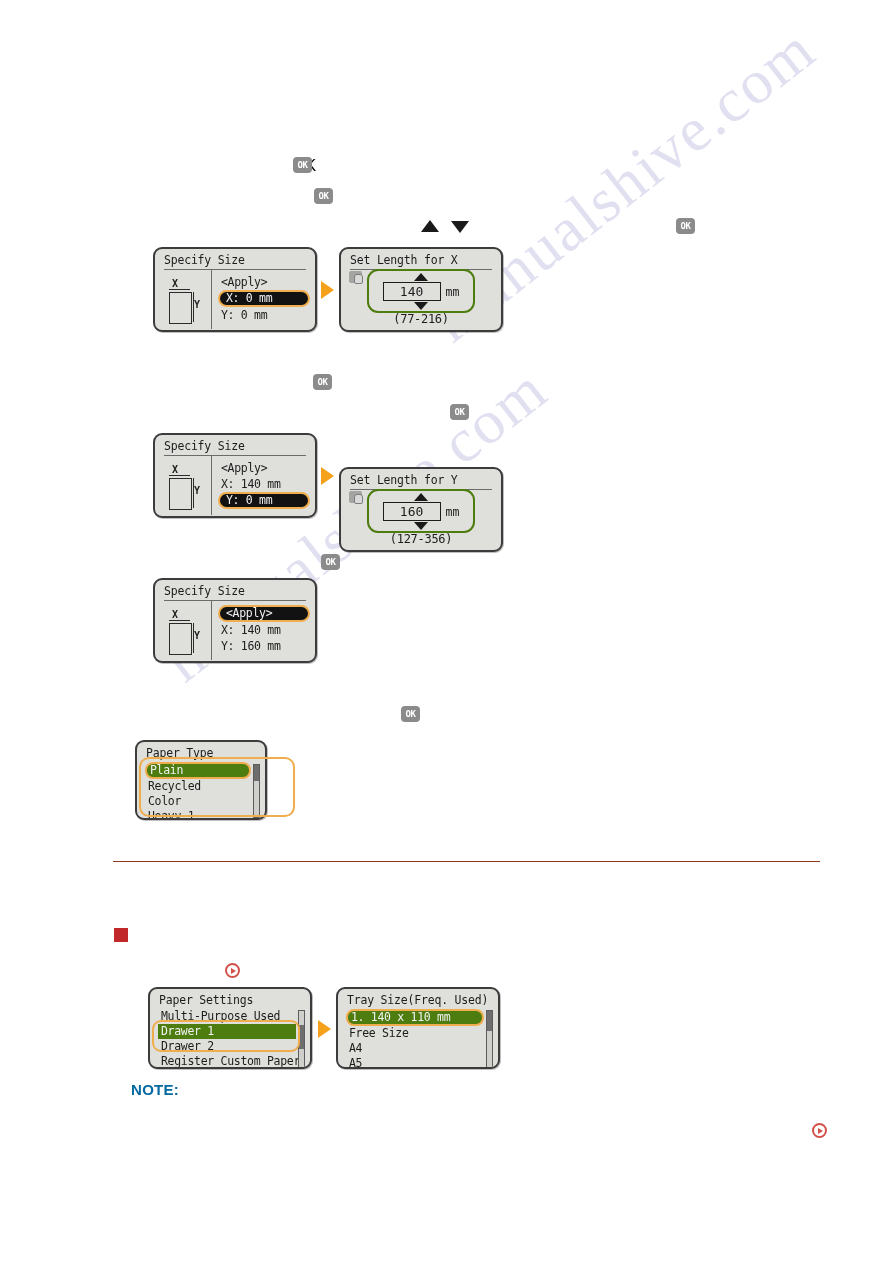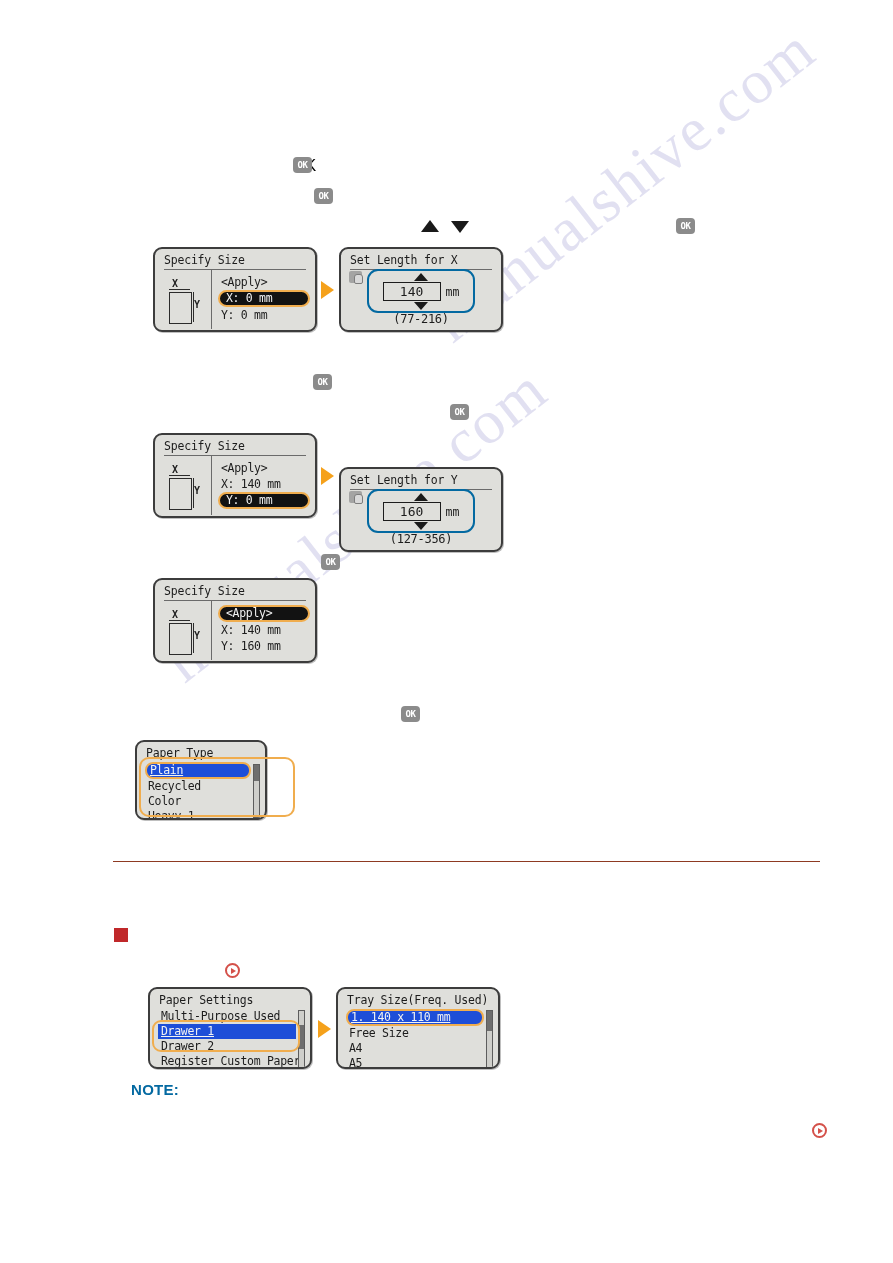--- a/index.html
+++ b/index.html
@@ -237,21 +237,21 @@
   }
   .sl-center {
     position: absolute;
     left: 50%;
     transform: translateX(-50%);
     top: 20px;
     width: 108px;
     display: flex;
     flex-direction: column;
     align-items: center;
-    border: 2px solid #0369a1;
+    border: 2px solid #4d7c0f;
     border-radius: 11px;
     padding: 2px 0 1px 0;
     box-sizing: border-box;
   }
   .sl-arrow-up {
     width: 0; height: 0;
     border-left: 7px solid transparent;
     border-right: 7px solid transparent;
     border-bottom: 8px solid #1a1a1a;
     margin-bottom: 1px;
@@ -301,23 +301,22 @@
     font-size: 11.5px;
     line-height: 15px;
     height: 15px;
     margin: 0 14px 0 8px;
     padding-left: 3px;
     white-space: nowrap;
     letter-spacing: -0.3px;
     box-sizing: border-box;
   }
   .list-row.sel {
-    background: #1d4ed8;
+    background: #4d7c0f;
     color: #f2f2f2;
-    text-decoration: underline;
   }
   .list-row.selring {
     border: 2px solid #f0ad4e;
     border-radius: 8px;
     height: 17px;
     line-height: 13px;
   }
   
   .ring2 {
     position: absolute;

